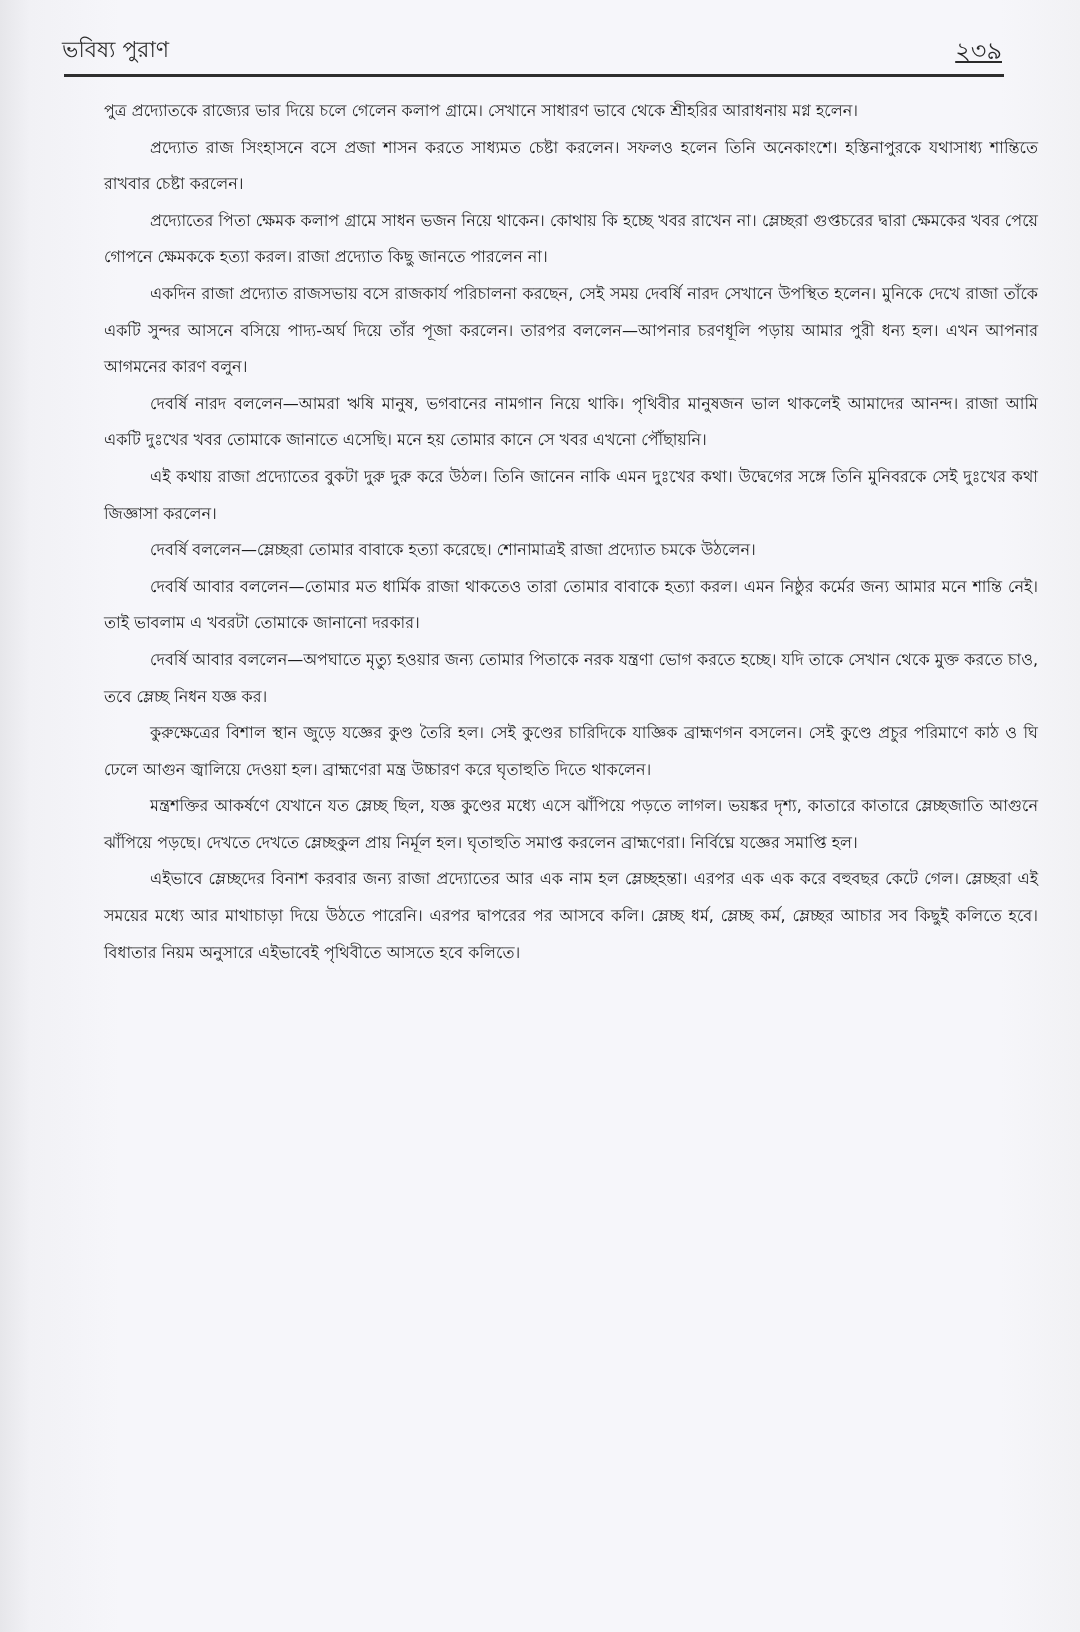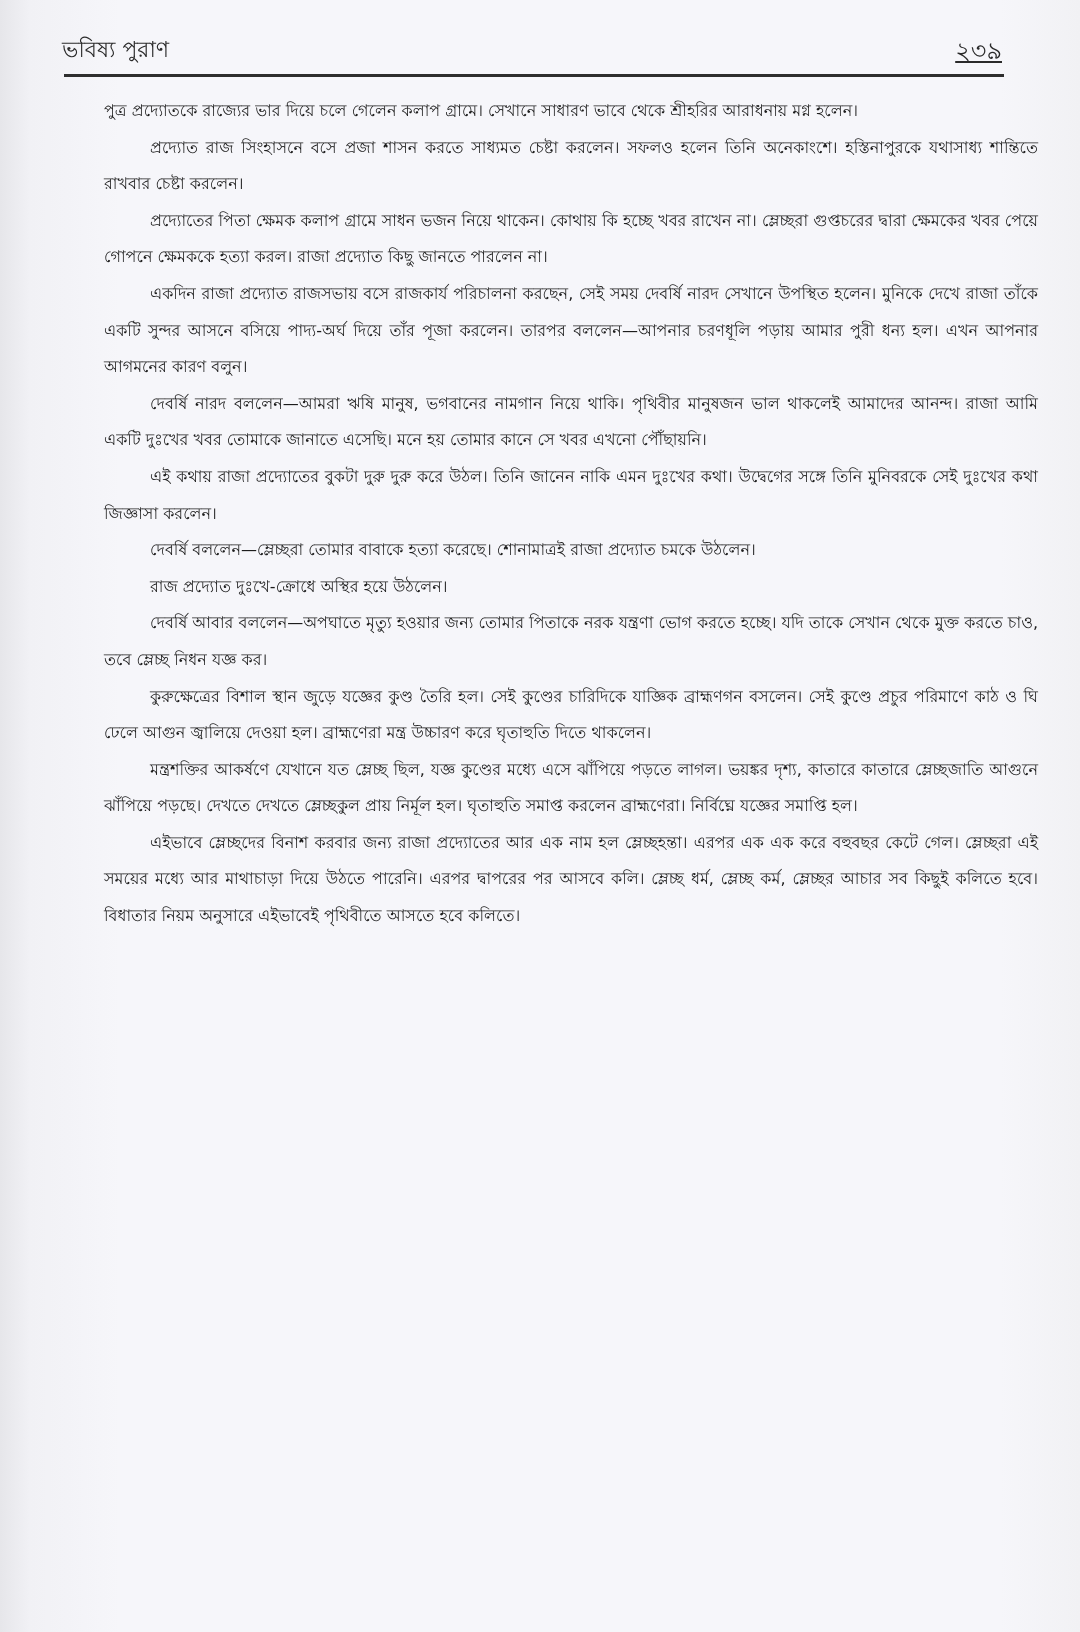--- a/index.html
+++ b/index.html
@@ -84,19 +84,19 @@
   <div class="rule"></div>
 
   <div class="body-text">
     <p class="para cont">পুত্র প্রদ্যোতকে রাজ্যের ভার দিয়ে চলে গেলেন কলাপ গ্রামে। সেখানে সাধারণ ভাবে থেকে শ্রীহরির আরাধনায় মগ্ন হলেন।</p>
     <p class="para">প্রদ্যোত রাজ সিংহাসনে বসে প্রজা শাসন করতে সাধ্যমত চেষ্টা করলেন। সফলও হলেন তিনি অনেকাংশে। হস্তিনাপুরকে যথাসাধ্য শান্তিতে রাখবার চেষ্টা করলেন।</p>
     <p class="para">প্রদ্যোতের পিতা ক্ষেমক কলাপ গ্রামে সাধন ভজন নিয়ে থাকেন। কোথায় কি হচ্ছে খবর রাখেন না। ম্লেচ্ছরা গুপ্তচরের দ্বারা ক্ষেমকের খবর পেয়ে গোপনে ক্ষেমককে হত্যা করল। রাজা প্রদ্যোত কিছু জানতে পারলেন না।</p>
     <p class="para">একদিন রাজা প্রদ্যোত রাজসভায় বসে রাজকার্য পরিচালনা করছেন, সেই সময় দেবর্ষি নারদ সেখানে উপস্থিত হলেন। মুনিকে দেখে রাজা তাঁকে একটি সুন্দর আসনে বসিয়ে পাদ্য-অর্ঘ দিয়ে তাঁর পূজা করলেন। তারপর বললেন—আপনার চরণধূলি পড়ায় আমার পুরী ধন্য হল। এখন আপনার আগমনের কারণ বলুন।</p>
     <p class="para">দেবর্ষি নারদ বললেন—আমরা ঋষি মানুষ, ভগবানের নামগান নিয়ে থাকি। পৃথিবীর মানুষজন ভাল থাকলেই আমাদের আনন্দ। রাজা আমি একটি দুঃখের খবর তোমাকে জানাতে এসেছি। মনে হয় তোমার কানে সে খবর এখনো পৌঁছায়নি।</p>
     <p class="para">এই কথায় রাজা প্রদ্যোতের বুকটা দুরু দুরু করে উঠল। তিনি জানেন নাকি এমন দুঃখের কথা। উদ্বেগের সঙ্গে তিনি মুনিবরকে সেই দুঃখের কথা জিজ্ঞাসা করলেন।</p>
     <p class="para">দেবর্ষি বললেন—ম্লেচ্ছরা তোমার বাবাকে হত্যা করেছে। শোনামাত্রই রাজা প্রদ্যোত চমকে উঠলেন।</p>
-    <p class="para">রাজ প্রদ্যোত দুঃখে-ক্রোধে অস্থির হয়ে উঠলেন।</p>
+    <p class="para">দেবর্ষি আবার বললেন—তোমার মত ধার্মিক রাজা থাকতেও তারা তোমার বাবাকে হত্যা করল। এমন নিষ্ঠুর কর্মের জন্য আমার মনে শান্তি নেই। তাই ভাবলাম এ খবরটা তোমাকে জানানো দরকার।</p>
     <p class="para">দেবর্ষি আবার বললেন—অপঘাতে মৃত্যু হওয়ার জন্য তোমার পিতাকে নরক যন্ত্রণা ভোগ করতে হচ্ছে। যদি তাকে সেখান থেকে মুক্ত করতে চাও, তবে ম্লেচ্ছ নিধন যজ্ঞ কর।</p>
     <p class="para">কুরুক্ষেত্রের বিশাল স্থান জুড়ে যজ্ঞের কুণ্ড তৈরি হল। সেই কুণ্ডের চারিদিকে যাজ্ঞিক ব্রাহ্মণগন বসলেন। সেই কুণ্ডে প্রচুর পরিমাণে কাঠ ও ঘি ঢেলে আগুন জ্বালিয়ে দেওয়া হল। ব্রাহ্মণেরা মন্ত্র উচ্চারণ করে ঘৃতাহুতি দিতে থাকলেন।</p>
     <p class="para">মন্ত্রশক্তির আকর্ষণে যেখানে যত ম্লেচ্ছ ছিল, যজ্ঞ কুণ্ডের মধ্যে এসে ঝাঁপিয়ে পড়তে লাগল। ভয়ঙ্কর দৃশ্য, কাতারে কাতারে ম্লেচ্ছজাতি আগুনে ঝাঁপিয়ে পড়ছে। দেখতে দেখতে ম্লেচ্ছকুল প্রায় নির্মূল হল। ঘৃতাহুতি সমাপ্ত করলেন ব্রাহ্মণেরা। নির্বিঘ্নে যজ্ঞের সমাপ্তি হল।</p>
     <p class="para">এইভাবে ম্লেচ্ছদের বিনাশ করবার জন্য রাজা প্রদ্যোতের আর এক নাম হল ম্লেচ্ছহন্তা। এরপর এক এক করে বহুবছর কেটে গেল। ম্লেচ্ছরা এই সময়ের মধ্যে আর মাথাচাড়া দিয়ে উঠতে পারেনি। এরপর দ্বাপরের পর আসবে কলি। ম্লেচ্ছ ধর্ম, ম্লেচ্ছ কর্ম, ম্লেচ্ছর আচার সব কিছুই কলিতে হবে। বিধাতার নিয়ম অনুসারে এইভাবেই পৃথিবীতে আসতে হবে কলিতে।</p>
   </div>
 </div>
 
 </body></html>

